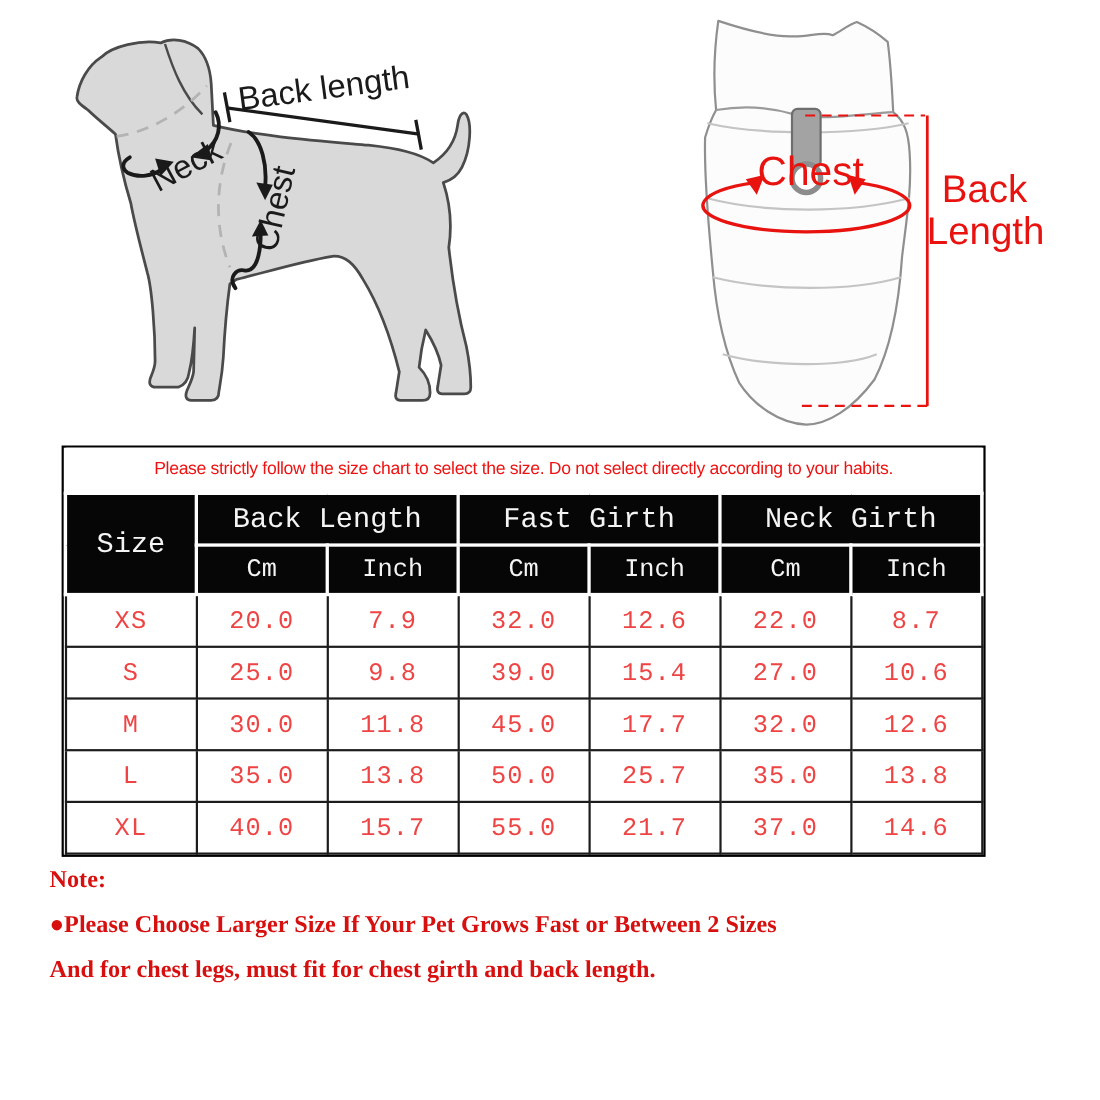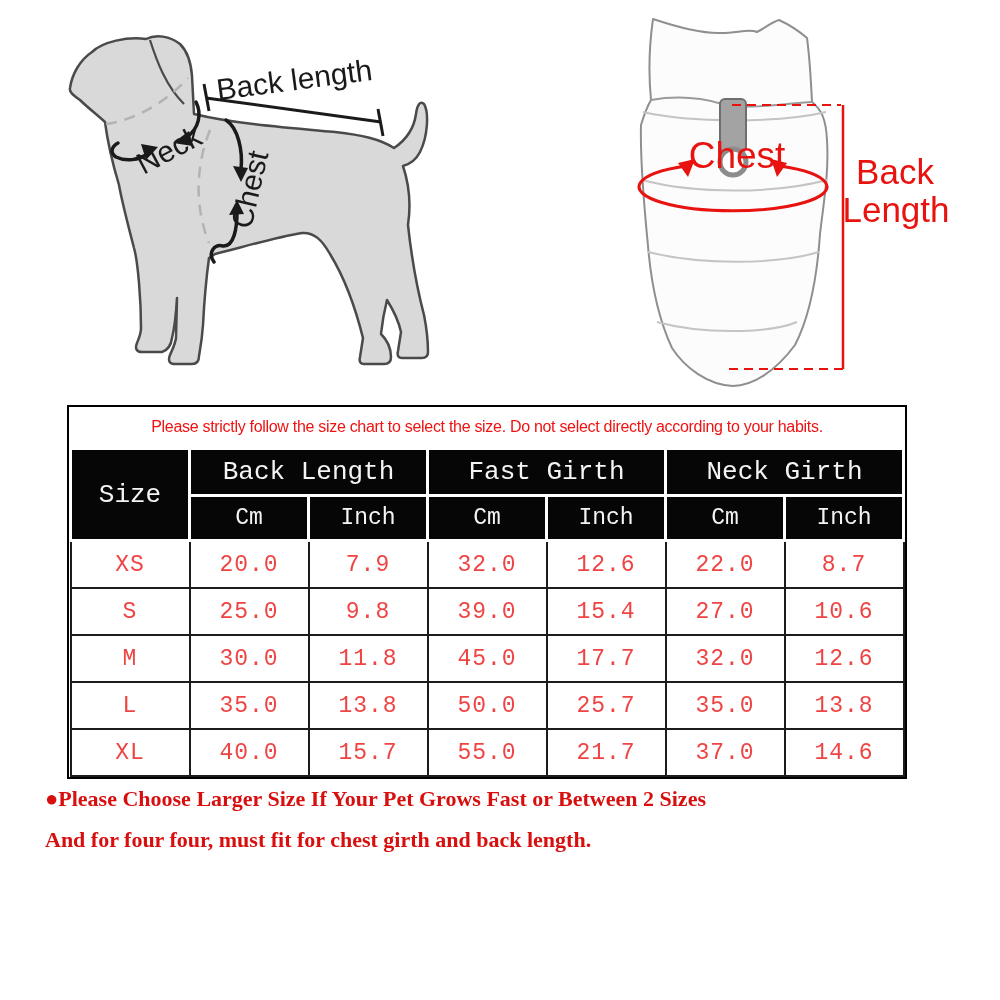--- a/index.html
+++ b/index.html
@@ -5,21 +5,21 @@
   html,body{margin:0;padding:0;}
   body{
     width:1000px;height:1000px;position:relative;background:#ffffff;overflow:hidden;
     font-family:"Liberation Sans", sans-serif;
   }
   
   #diagram-svg{position:absolute;left:0;top:0;}
   .annot-sans{font-family:"Liberation Sans", sans-serif;}
   
   .table-wrap{
-    position:absolute;left:67px;top:405px;width:836px;
+    position:absolute;left:56px;top:405px;width:836px;
     border:2px solid #000;background:#fff;
   }
   table.size-table{
     width:100%;border-collapse:collapse;table-layout:fixed;
   }
   .size-table td{text-align:center;vertical-align:middle;padding:0;}
   tr.notice-row td{
     height:40px;background:#ffffff;color:#ee1312;
     font-family:"Liberation Sans", sans-serif;font-size:16px;letter-spacing:-0.3px;
   }
@@ -224,15 +224,16 @@
         <td>55.0</td>
         <td>21.7</td>
         <td>37.0</td>
         <td>14.6</td>
       </tr>
     </tbody>
   </table>
 </div>
 
 <div class="notes">
+  <div>Note:</div>
   <div>●Please Choose Larger Size If Your Pet Grows Fast or Between 2 Sizes</div>
-  <div>And for four four, must fit for chest girth and back length.</div>
+  <div>And for chest legs, must fit for chest girth and back length.</div>
 </div>
 
 </body></html>

